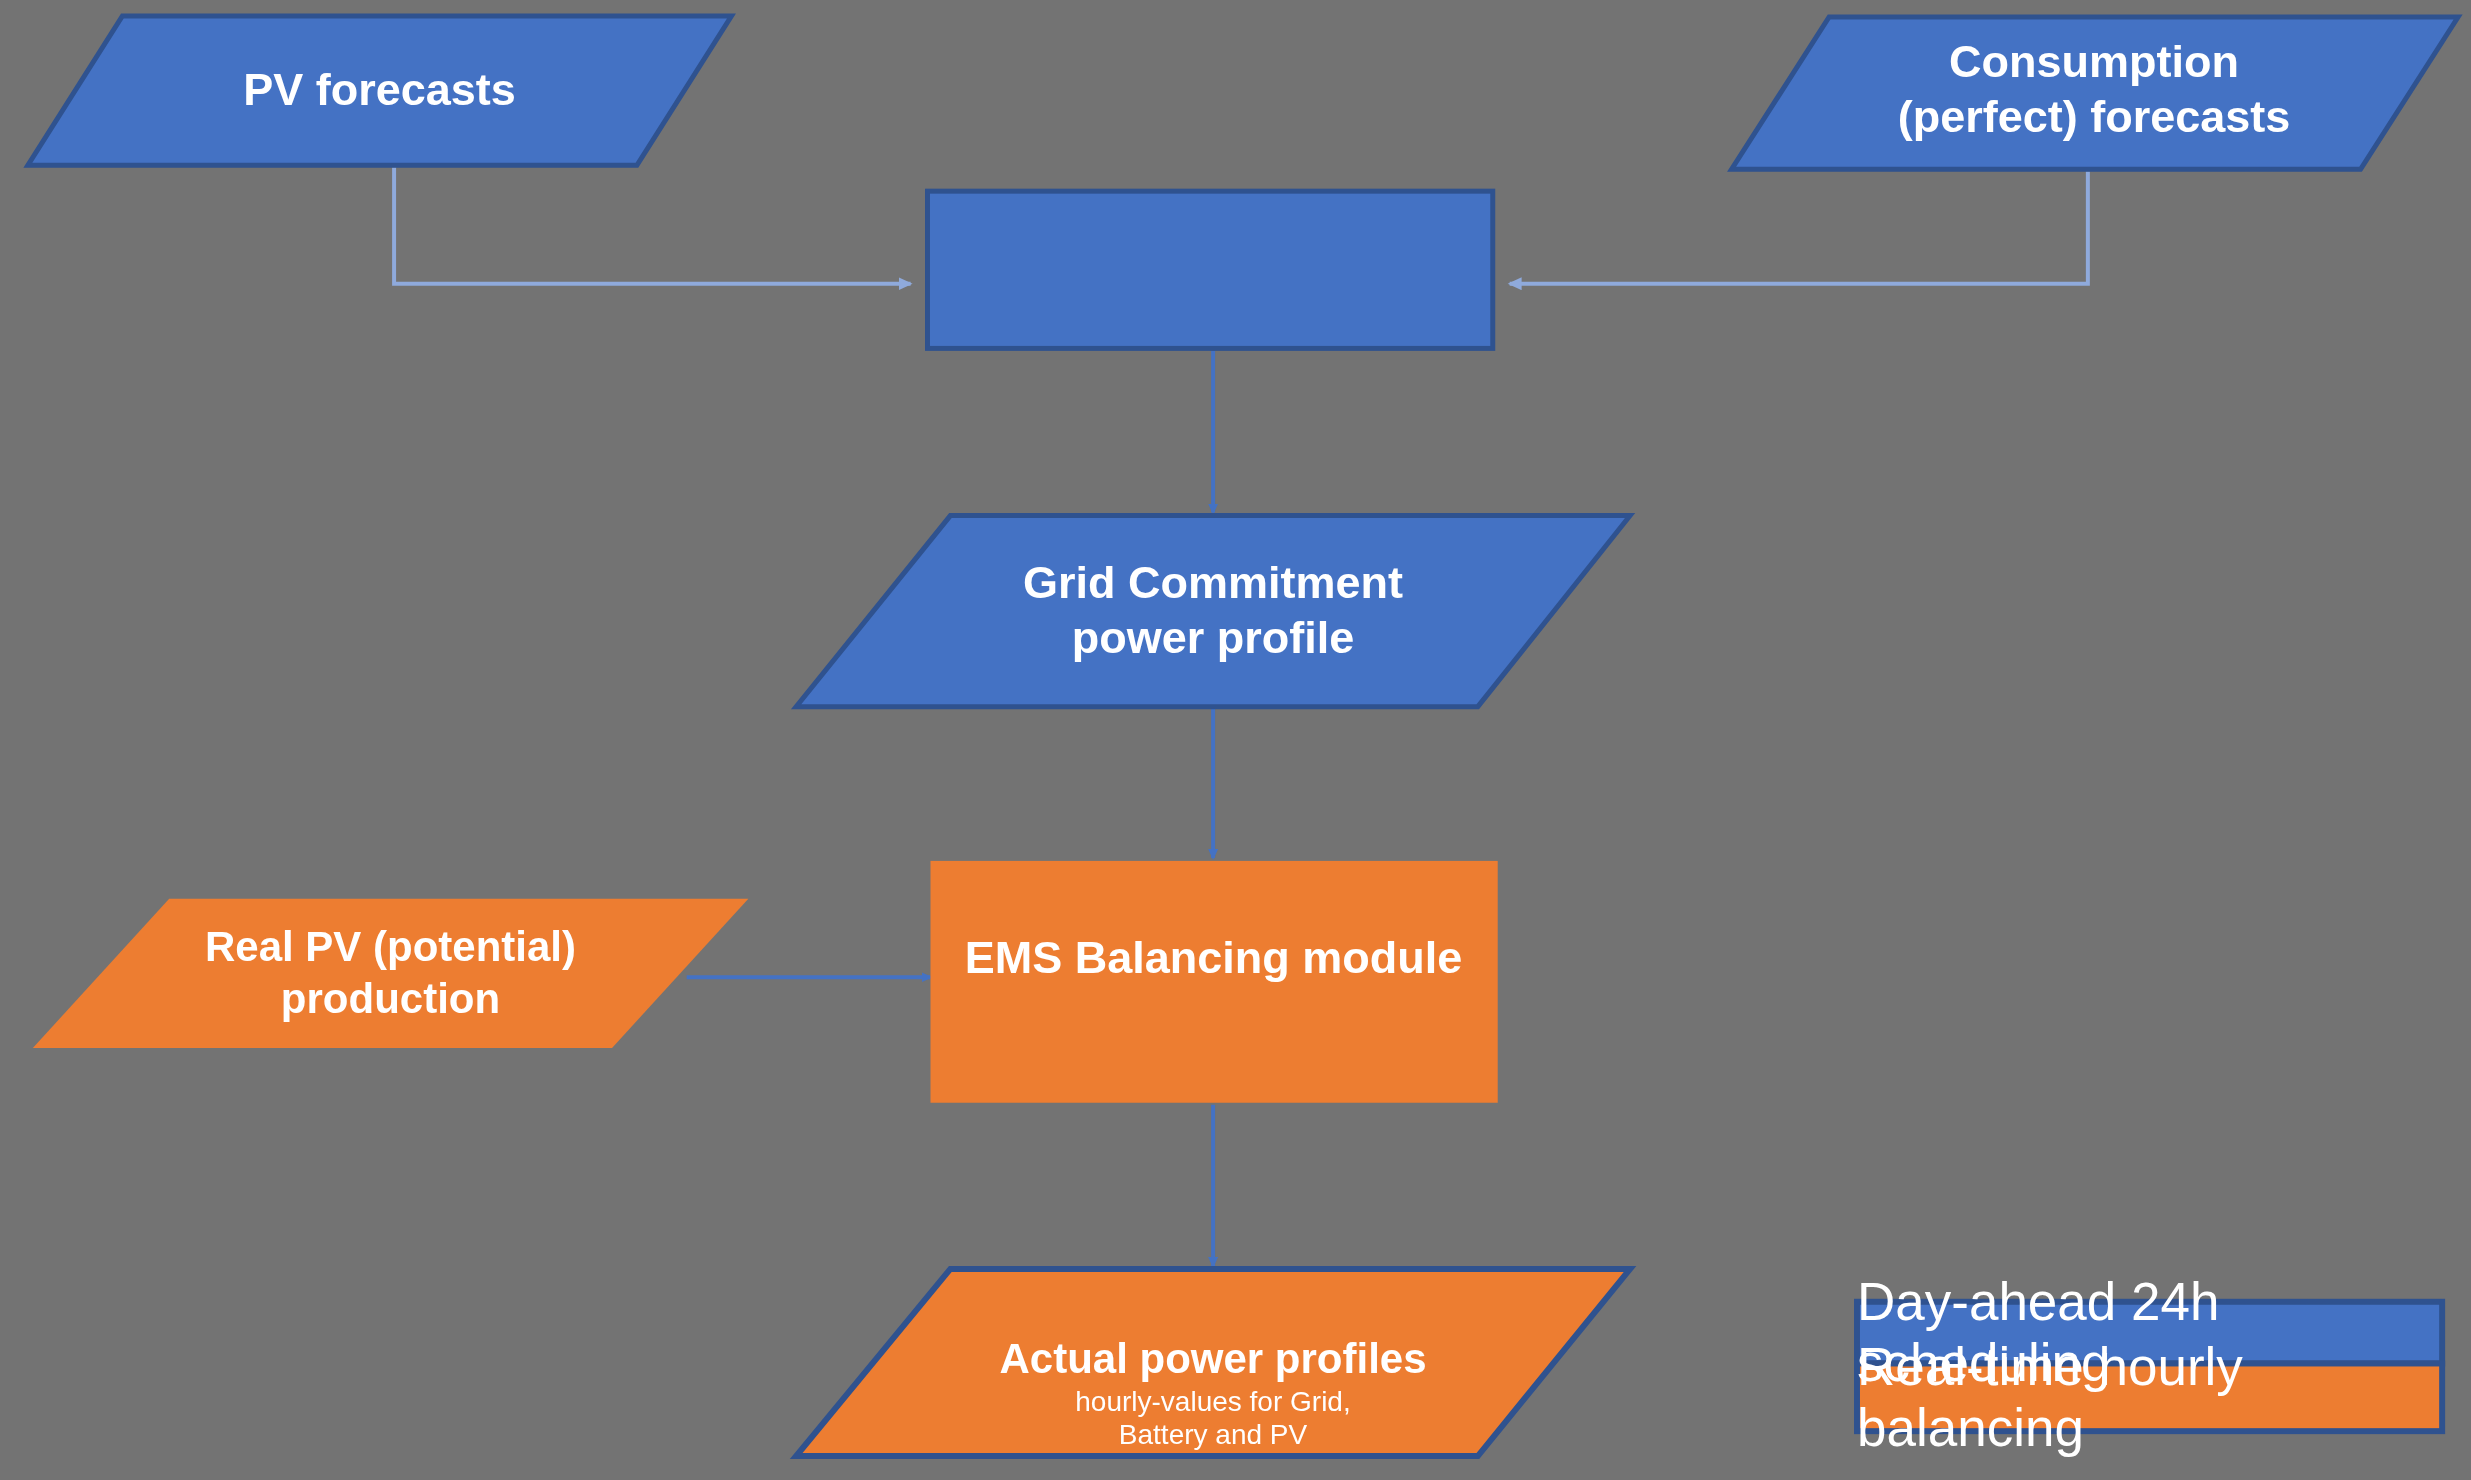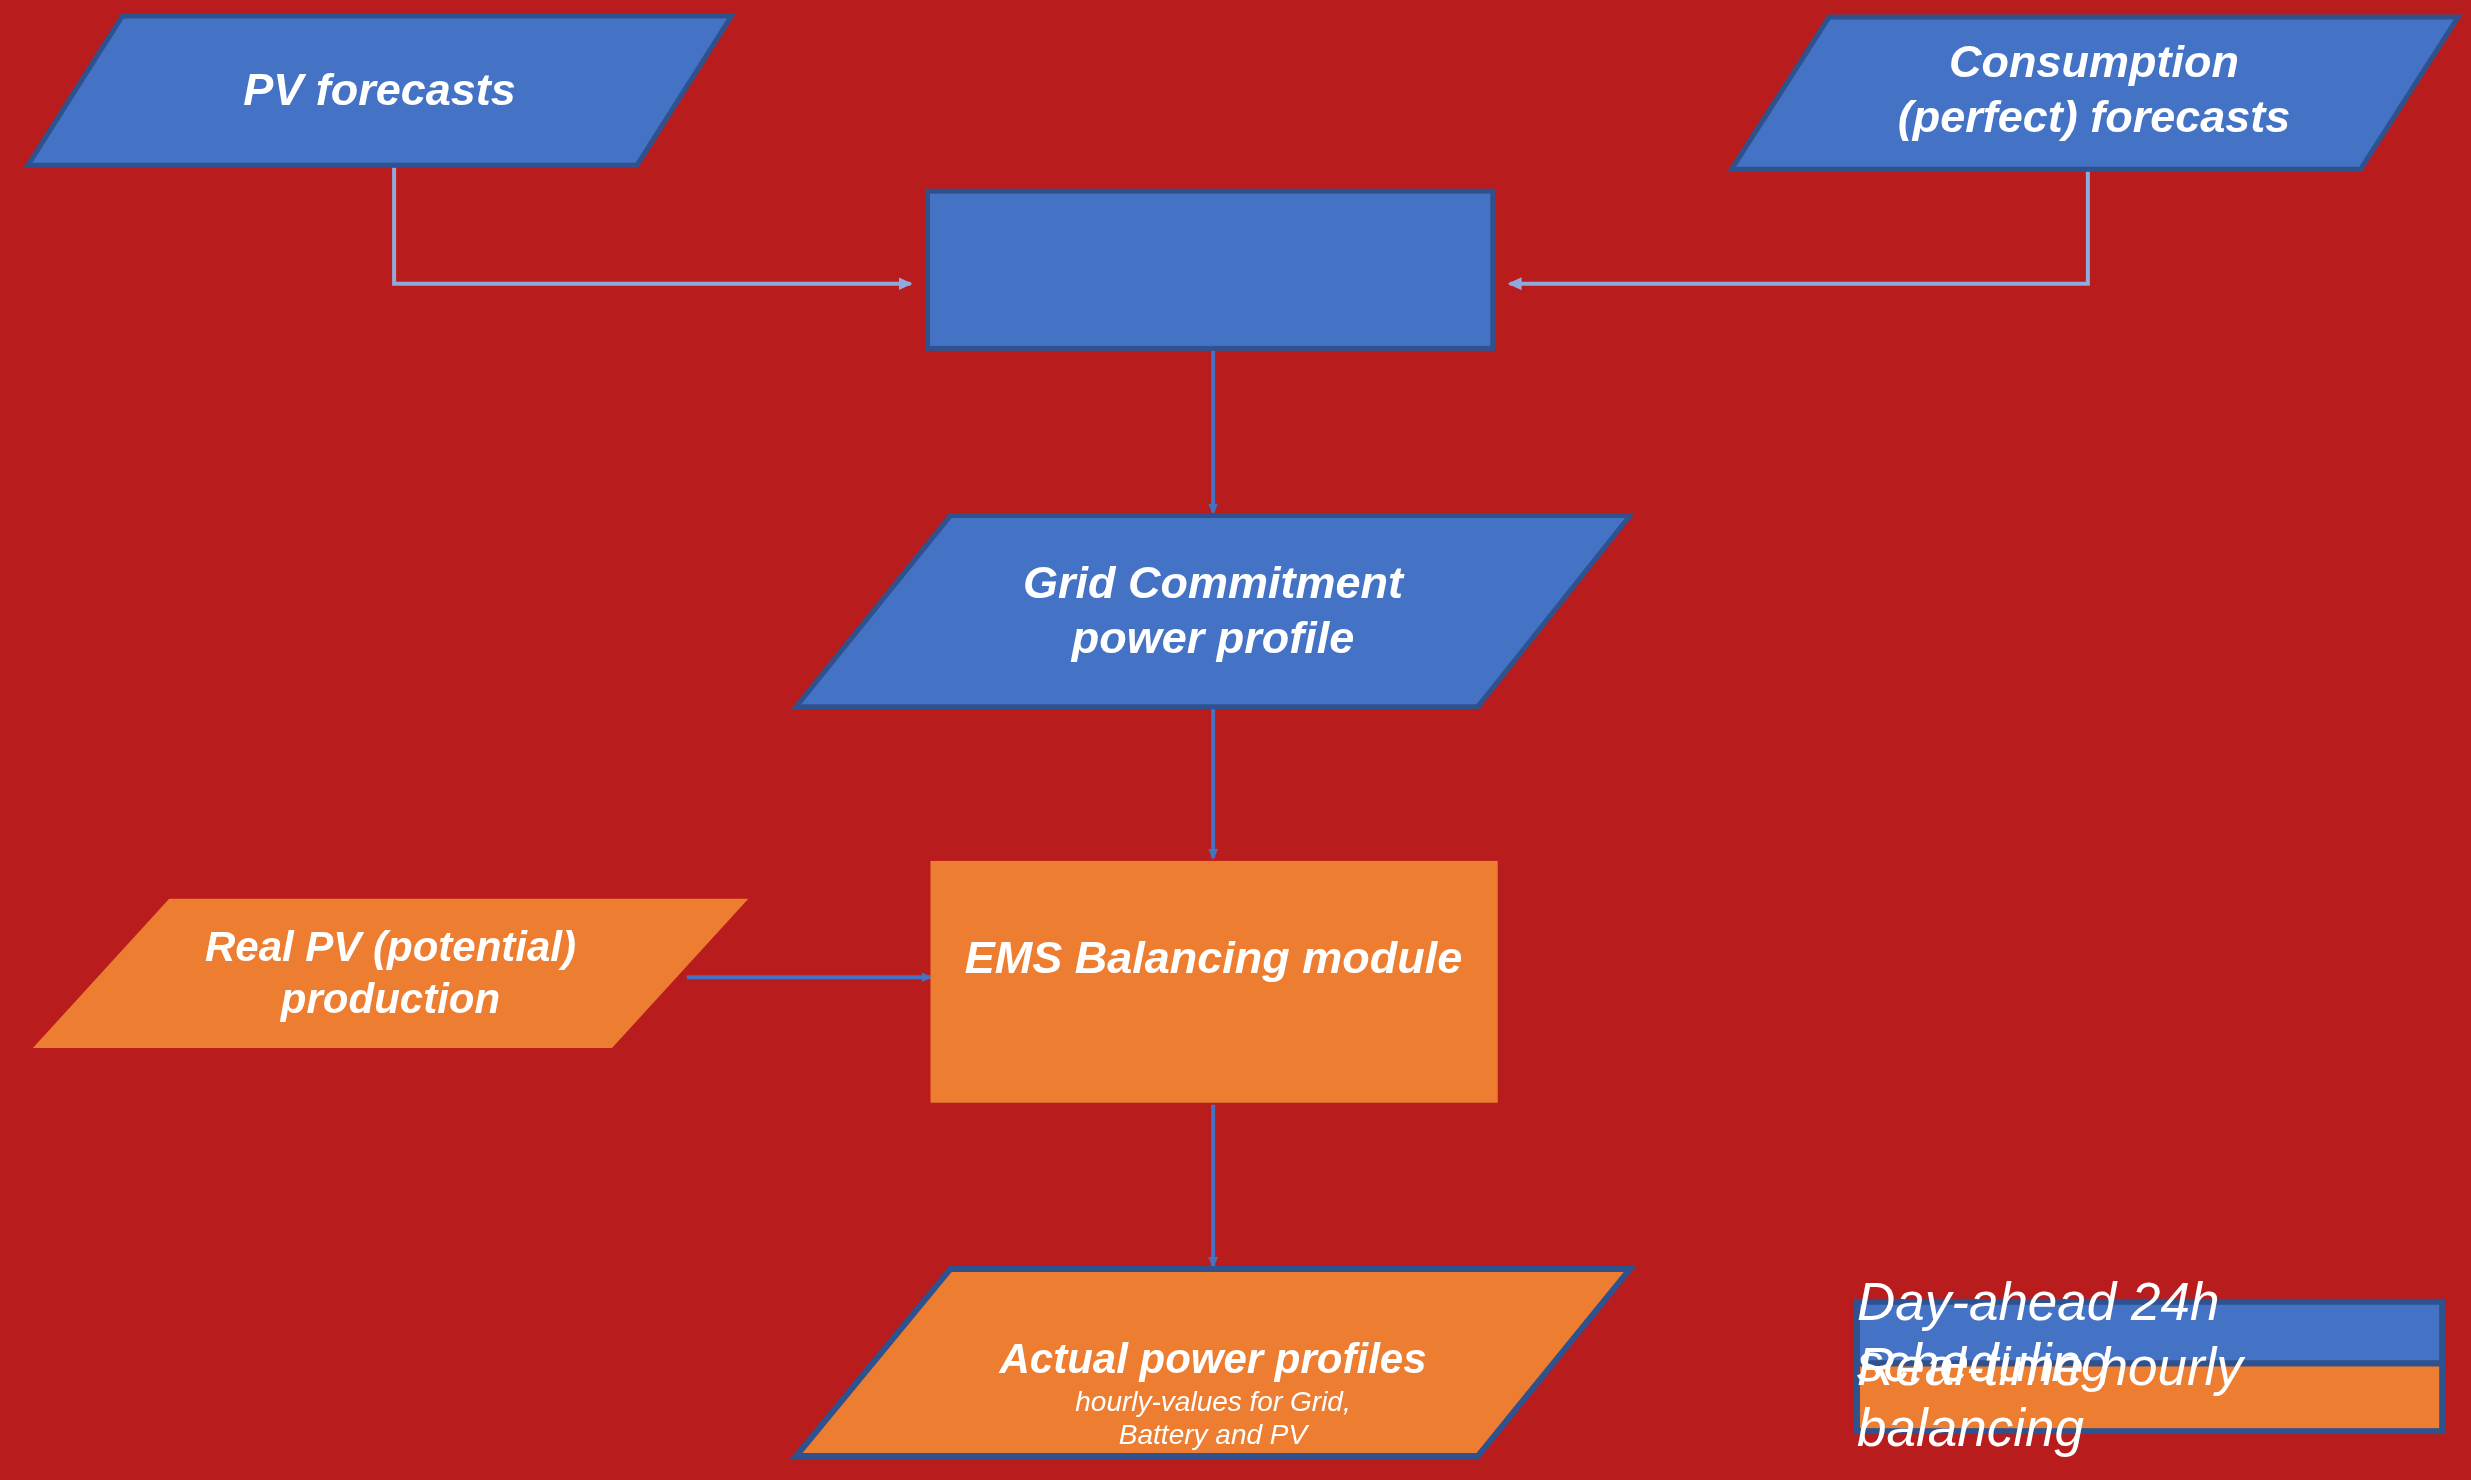--- a/index.html
+++ b/index.html
@@ -7,23 +7,22 @@
     padding: 0;
     background: #ffffff;
   }
   body {
     font-family: "Liberation Sans", sans-serif;
   }
   #canvas {
     position: relative;
     width: 2472px;
     height: 1481px;
-    background: #b91c1c;
+    background: #737373;
     overflow: hidden;
-    font-style: italic;
   }
   .svg-layer {
     position: absolute;
     top: 0;
     left: 0;
     width: 2472px;
     height: 1481px;
   }
   .node-label {
     position: absolute;

